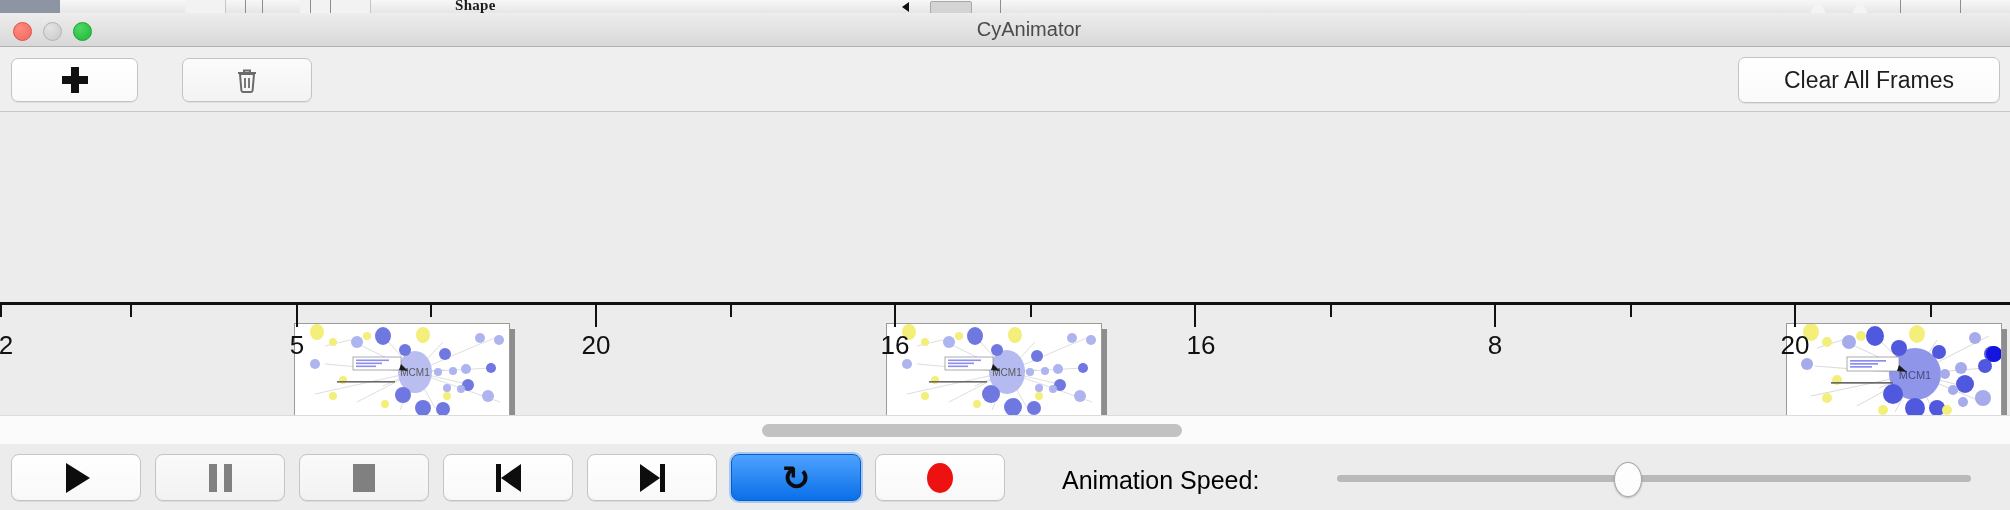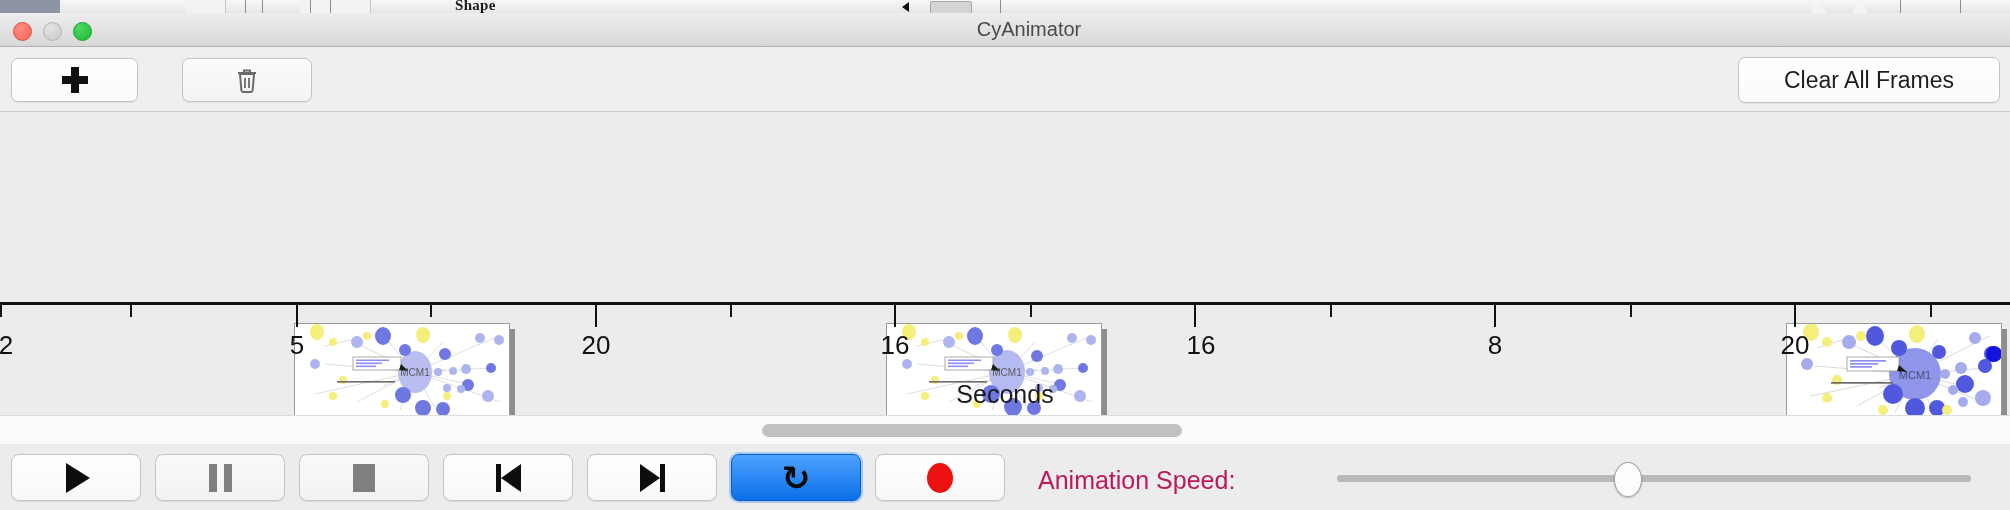--- a/index.html
+++ b/index.html
@@ -117,21 +117,21 @@
   .ico-prev s{display:block;width:0;height:0;border-top:14px solid transparent;
     border-bottom:14px solid transparent;border-right:20px solid #0d0d0d;}
   .ico-next{display:flex;align-items:center;}
   .ico-next s{display:block;width:0;height:0;border-top:14px solid transparent;
     border-bottom:14px solid transparent;border-left:20px solid #0d0d0d;}
   .ico-next b{display:block;width:5px;height:28px;background:#0d0d0d;}
   .ico-loop{font-size:34px;color:#0b0b0b;line-height:1;font-weight:bold;
     font-family:"DejaVu Sans",sans-serif;}
   .ico-record{width:26px;height:30px;border-radius:50%;background:#ee1111;}
 
-  .speed-label{position:absolute;left:1038px;top:22px;font-size:25px;color:#be185d;}
+  .speed-label{position:absolute;left:1062px;top:22px;font-size:25px;color:#000000;}
   .slider{position:absolute;left:1337px;top:31px;width:634px;height:7px;
     border-radius:4px;background:#b9b9b9;cursor:pointer;}
   .sknob{position:absolute;left:277px;top:-13px;width:26px;height:33px;
     border-radius:50%;background:#fdfdfd;border:1px solid #a6a6a6;
     box-shadow:0 1px 2px rgba(0,0,0,.25);cursor:pointer;}
 </style>
 </head>
 <body>
 
 <div id="app">
@@ -374,21 +374,20 @@
     <span class="tick minor" style="left:1930px;"></span>
 
     <span class="ticklabel" style="left:6px;">2</span>
     <span class="ticklabel" style="left:297px;">5</span>
     <span class="ticklabel" style="left:596px;">20</span>
     <span class="ticklabel" style="left:895px;">16</span>
     <span class="ticklabel" style="left:1201px;">16</span>
     <span class="ticklabel" style="left:1495px;">8</span>
     <span class="ticklabel" style="left:1795px;">20</span>
 
-    <div class="axis-title">Seconds</div>
   </div>
 
   <div class="hscroll">
     <div class="hthumb"></div>
   </div>
 
   <div class="transport">
     <div class="tbtn" id="play-button">
       <span class="ico-play"></span>
     </div>

